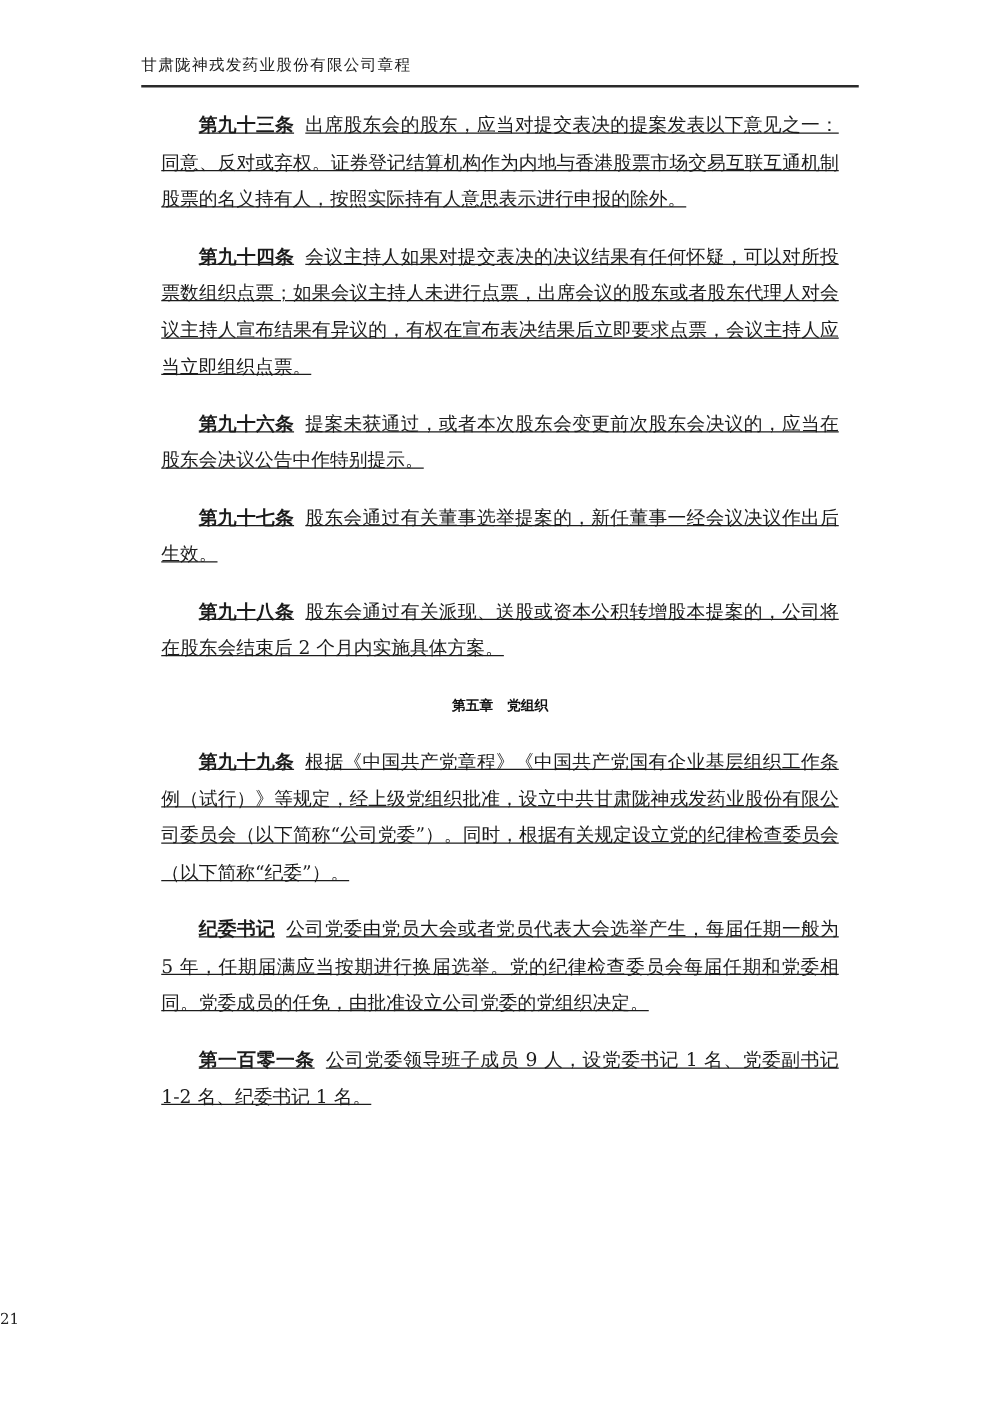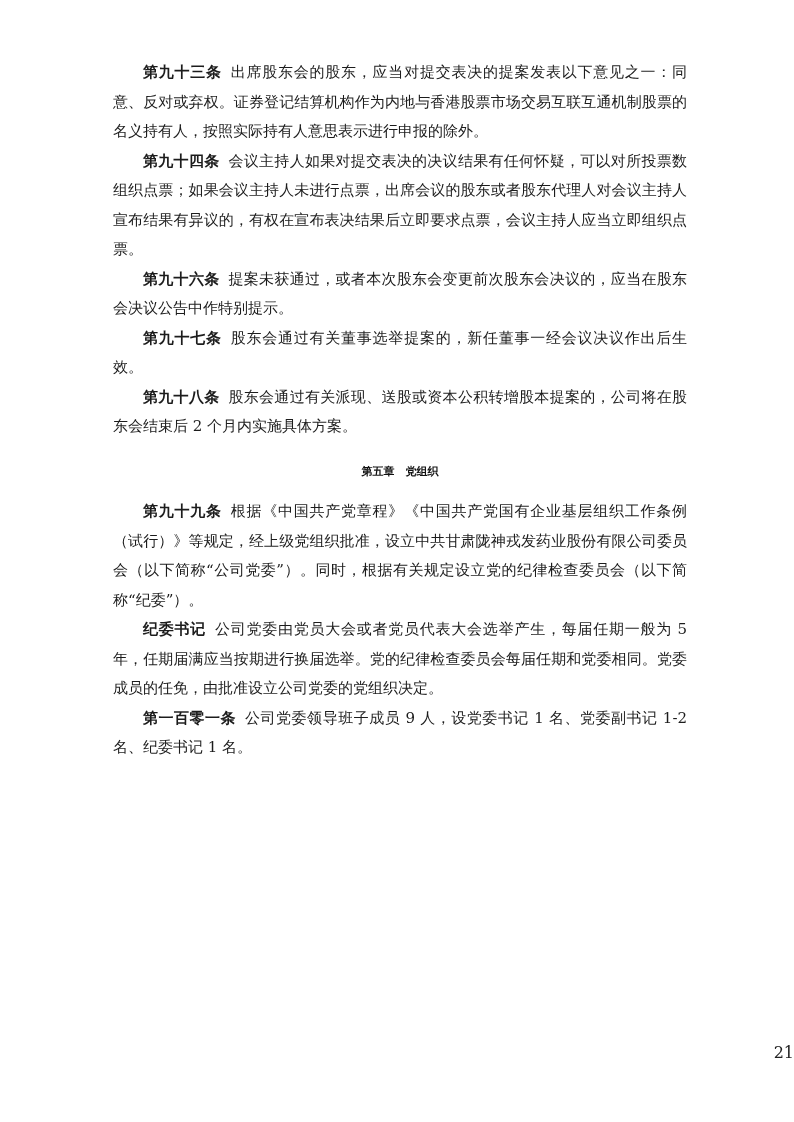--- a/index.html
+++ b/index.html
@@ -24,51 +24,55 @@
     letter-spacing: 1px;
     color: #222;
   }
   .doc-body {
     margin-top: 14px;
     font-size: 15px;
     line-height: 29.5px;
     text-align: justify;
   }
   .para {
-    margin: 0;
+    margin: 16px;
     text-indent: 2em;
+    text-decoration: underline;
   }
   .article-label {
     font-weight: bold;
     margin-right: 0.6em;
   }
   .chapter-heading {
     margin: 15px 0 11px 0;
     text-align: center;
     text-indent: 0;
     font-size: 11px;
     font-weight: bold;
     line-height: 29.5px;
     color: #111;
   }
   .page-footer {
     position: absolute;
     left: 0;
     right: 0;
     bottom: 60px;
-    text-align: right;
-    font-size: 16px;
+    text-align: left;
+    font-size: 12px;
     color: #222;
   }
 </style>
 </head>
 <body>
 
 <div class="page">
 
+  <header class="page-header">
+    <div class="header-title">甘肃陇神戎发药业股份有限公司章程</div>
+  </header>
 
   <main class="doc-body">
 
     <p class="para">
       <span class="article-label">第九十三条</span><span>出席股东会的股东，应当对提交表决的提案发表以下意见之一：同意、反对或弃权。证券登记结算机构作为内地与香港股票市场交易互联互通机制股票的名义持有人，按照实际持有人意思表示进行申报的除外。</span>
     </p>
 
 
     <p class="para">
       <span class="article-label">第九十四条</span><span>会议主持人如果对提交表决的决议结果有任何怀疑，可以对所投票数组织点票；如果会议主持人未进行点票，出席会议的股东或者股东代理人对会议主持人宣布结果有异议的，有权在宣布表决结果后立即要求点票，会议主持人应当立即组织点票。</span>

